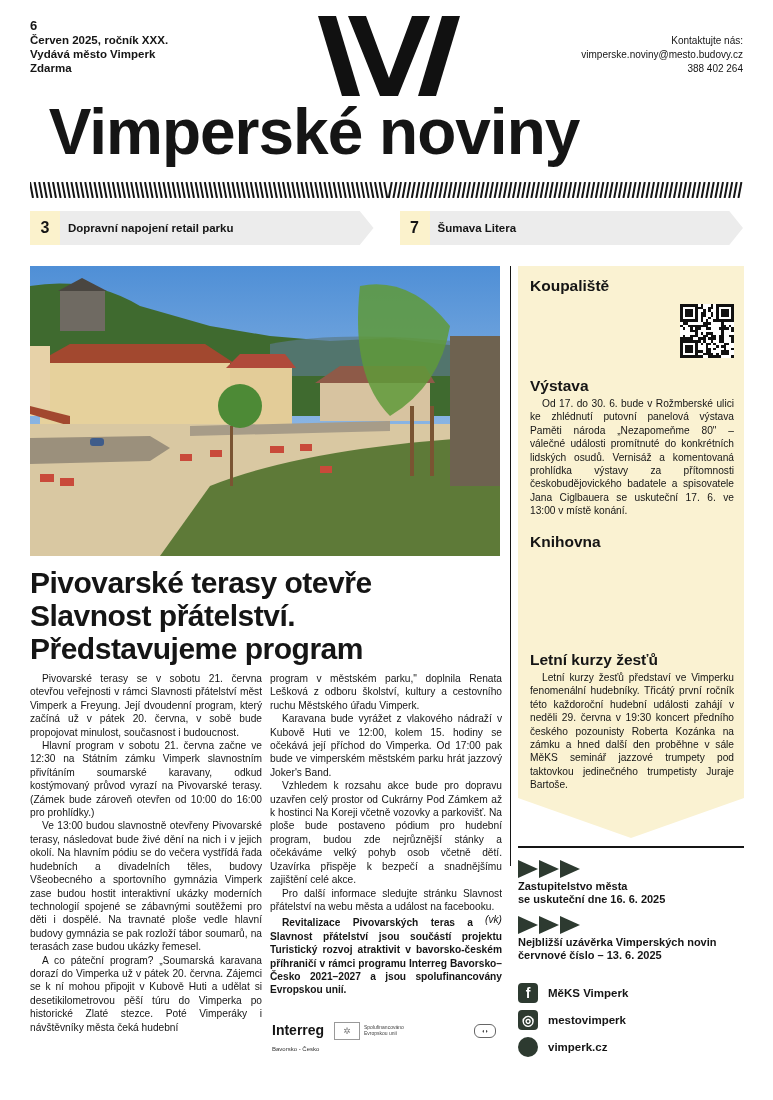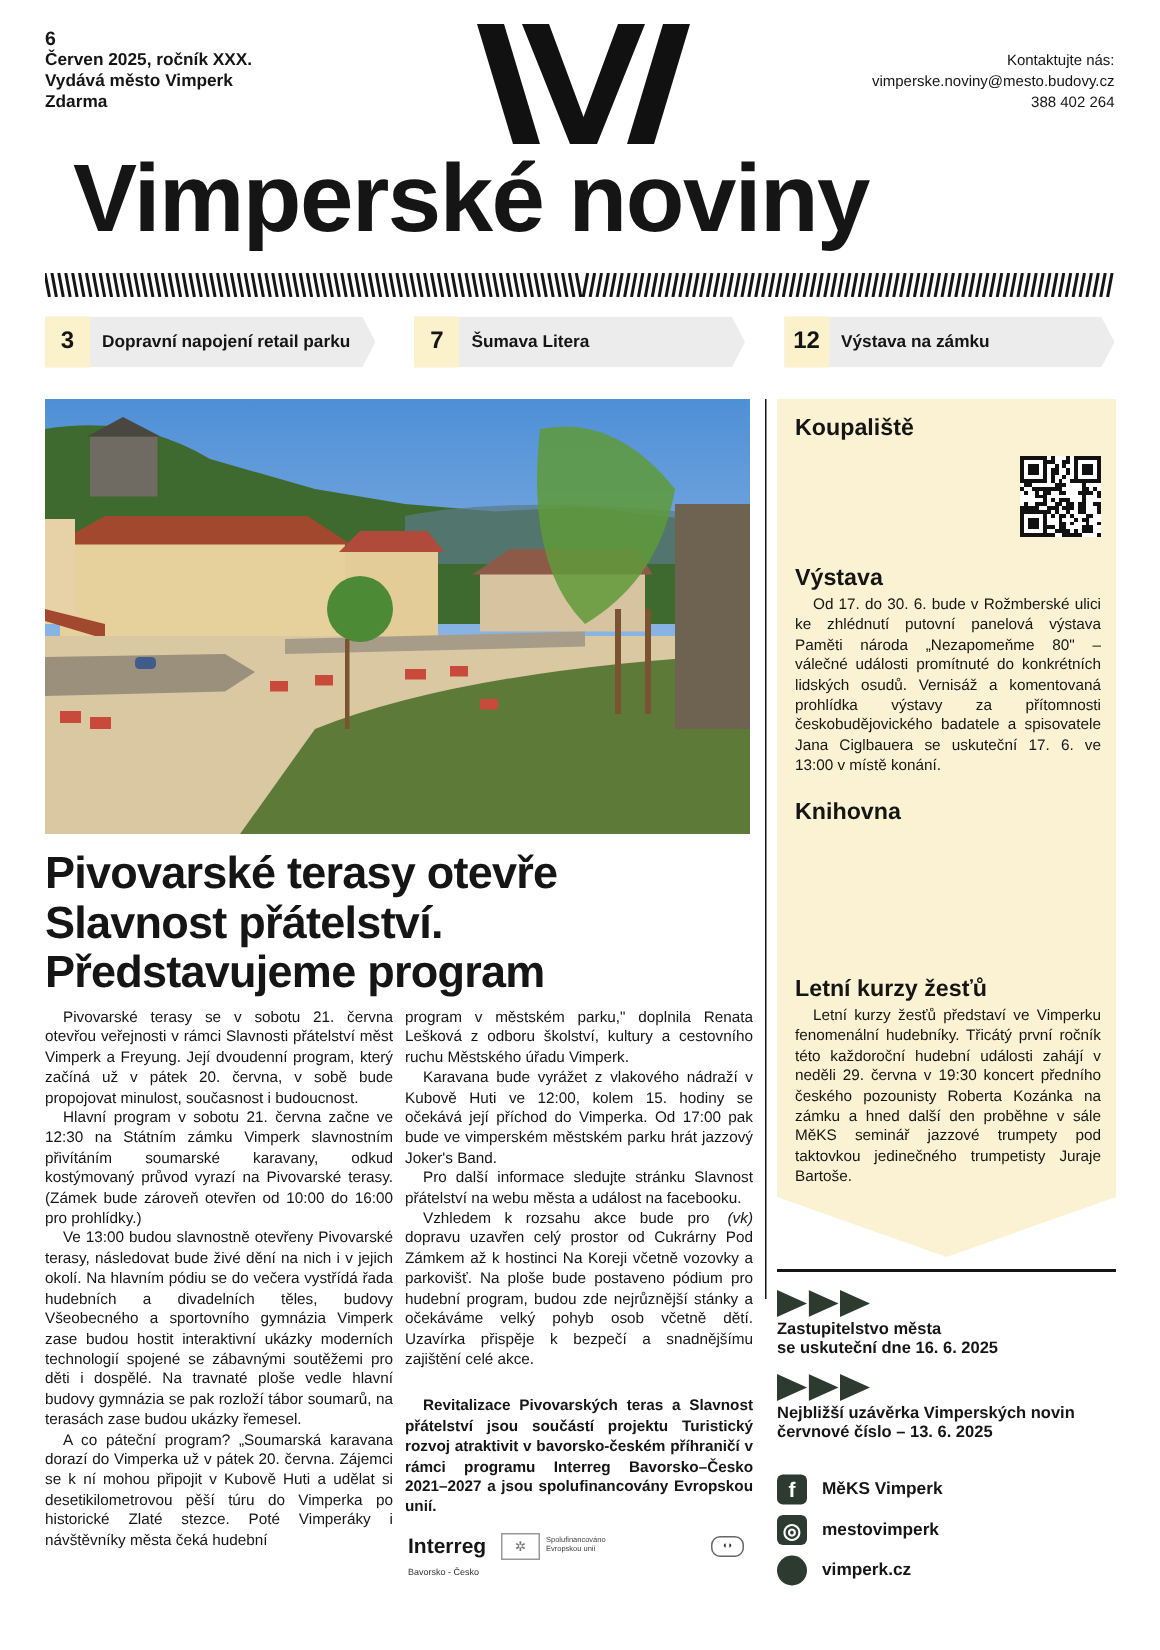--- a/index.html
+++ b/index.html
@@ -29,21 +29,21 @@
 
   
   .headline { left: 30px; top: 566px; width: 470px; font-weight: bold; font-size: 30px; line-height: 33px; letter-spacing: -0.5px; }
 
   
   .col { top: 672px; width: 232px; font-size: 10.2px; line-height: 13.4px; text-align: justify; hyphens: auto; }
   .col p { text-indent: 12px; }
   .col1 { left: 30px; }
   .col2 { left: 270px; }
   .col .sig { float: right; font-style: italic; }
-  .col .bold-p { font-weight: bold; margin-top: 18px; }
+  .col .bold-p { font-weight: bold; margin-top: 3px; }
 
   .logos { left: 272px; top: 1022px; width: 228px; height: 50px; }
   .interreg { font-weight: bold; font-size: 14px; position: absolute; left: 0; top: 0; }
   .interreg-sub { font-size: 6px; position: absolute; left: 0; top: 24px; color: #333; }
   .eu-box { position: absolute; left: 62px; top: 0; width: 26px; height: 18px; border: 1px solid #999; display: flex; align-items: center; justify-content: center; font-size: 9px; color: #777; }
   .eu-text { position: absolute; left: 92px; top: 2px; font-size: 5px; line-height: 6px; color: #444; width: 60px; }
   .partner-logo { position: absolute; right: 4px; top: 2px; width: 22px; height: 14px; border: 1px solid #666; border-radius: 6px; font-size: 6px; display: flex; align-items: center; justify-content: center; color: #333; }
 
   
   .vline { left: 510px; top: 266px; width: 1px; height: 600px; background: #151515; }
@@ -252,26 +252,20 @@
       <div class="num-bg"></div>
     <span class="num">3</span>
     <span class="lbl">Dopravní napojení retail parku</span>
   </div>
   <div class="teaser">
     <div class="bg"></div>
       <div class="num-bg"></div>
     <span class="num">7</span>
     <span class="lbl">Šumava Litera</span>
   </div>
-  <div class="teaser">
-    <div class="bg"></div>
-      <div class="num-bg"></div>
-    <span class="num">12</span>
-    <span class="lbl">Výstava na zámku</span>
-  </div>
 </div>
 
 <svg class="abs photo" viewBox="0 0 470 290" preserveAspectRatio="none">
   <defs>
     <linearGradient id="sky" x1="0" y1="0" x2="0" y2="1">
       <stop offset="0" stop-color="#4f8fd6"></stop>
         <stop offset="1" stop-color="#b9d3ee"></stop>
     </linearGradient>
   </defs>
   <rect width="470" height="290" fill="url(#sky)"></rect>
@@ -314,22 +308,22 @@
 <div class="abs col col1">
   <p>Pivovarské terasy se v sobotu 21. června otevřou veřejnosti v rámci Slavnosti přátelství měst Vimperk a Freyung. Její dvoudenní program, který začíná už v pátek 20. června, v sobě bude propojovat minulost, současnost i budoucnost.</p>
   <p>Hlavní program v sobotu 21. června začne ve 12:30 na Státním zámku Vimperk slavnostním přivítáním soumarské karavany, odkud kostýmovaný průvod vyrazí na Pivovarské terasy. (Zámek bude zároveň otevřen od 10:00 do 16:00 pro prohlídky.)</p>
   <p>Ve 13:00 budou slavnostně otevřeny Pivovarské terasy, následovat bude živé dění na nich i v jejich okolí. Na hlavním pódiu se do večera vystřídá řada hudebních a divadelních těles, budovy Všeobecného a sportovního gymnázia Vimperk zase budou hostit interaktivní ukázky moderních technologií spojené se zábavnými soutěžemi pro děti i dospělé. Na travnaté ploše vedle hlavní budovy gymnázia se pak rozloží tábor soumarů, na terasách zase budou ukázky řemesel.</p>
   <p>A co páteční program? „Soumarská karavana dorazí do Vimperka už v pátek 20. června. Zájemci se k ní mohou připojit v Kubově Huti a udělat si desetikilometrovou pěší túru do Vimperka po historické Zlaté stezce. Poté Vimperáky i návštěvníky města čeká hudební</p>
 </div>
 
 <div class="abs col col2">
   <p style="text-indent:0">program v městském parku," doplnila Renata Lešková z odboru školství, kultury a cestovního ruchu Městského úřadu Vimperk.</p>
   <p>Karavana bude vyrážet z vlakového nádraží v Kubově Huti ve 12:00, kolem 15. hodiny se očekává její příchod do Vimperka. Od 17:00 pak bude ve vimperském městském parku hrát jazzový Joker's Band.</p>
+  <p>Vzhledem k rozsahu akce bude pro dopravu uzavřen celý prostor od Cukrárny Pod Zámkem až k hostinci Na Koreji včetně vozovky a parkovišť. Na ploše bude postaveno pódium pro hudební program, budou zde nejrůznější stánky a očekáváme velký pohyb osob včetně dětí. Uzavírka přispěje k bezpečí a snadnějšímu zajištění celé akce.</p>
   <p><span>Pro další informace sledujte stránku Slavnost přátelství na webu města a událost na facebooku.</span> <span class="sig">(vk)</span></p>
-  <p>Vzhledem k rozsahu akce bude pro dopravu uzavřen celý prostor od Cukrárny Pod Zámkem až k hostinci Na Koreji včetně vozovky a parkovišť. Na ploše bude postaveno pódium pro hudební program, budou zde nejrůznější stánky a očekáváme velký pohyb osob včetně dětí. Uzavírka přispěje k bezpečí a snadnějšímu zajištění celé akce.</p>
   <p class="bold-p">Revitalizace Pivovarských teras a Slavnost přátelství jsou součástí projektu Turistický rozvoj atraktivit v bavorsko-českém příhraničí v rámci programu Interreg Bavorsko–Česko 2021–2027 a jsou spolufinancovány Evropskou unií.</p>
 </div>
 
 <div class="abs logos">
   <span class="interreg">Interreg</span>
   <span class="interreg-sub">Bavorsko - Česko</span>
   <span class="eu-box">✲</span>
   <span class="eu-text">Spolufinancováno Evropskou unií</span>
   <span class="partner-logo">◖◗</span>
 </div>

